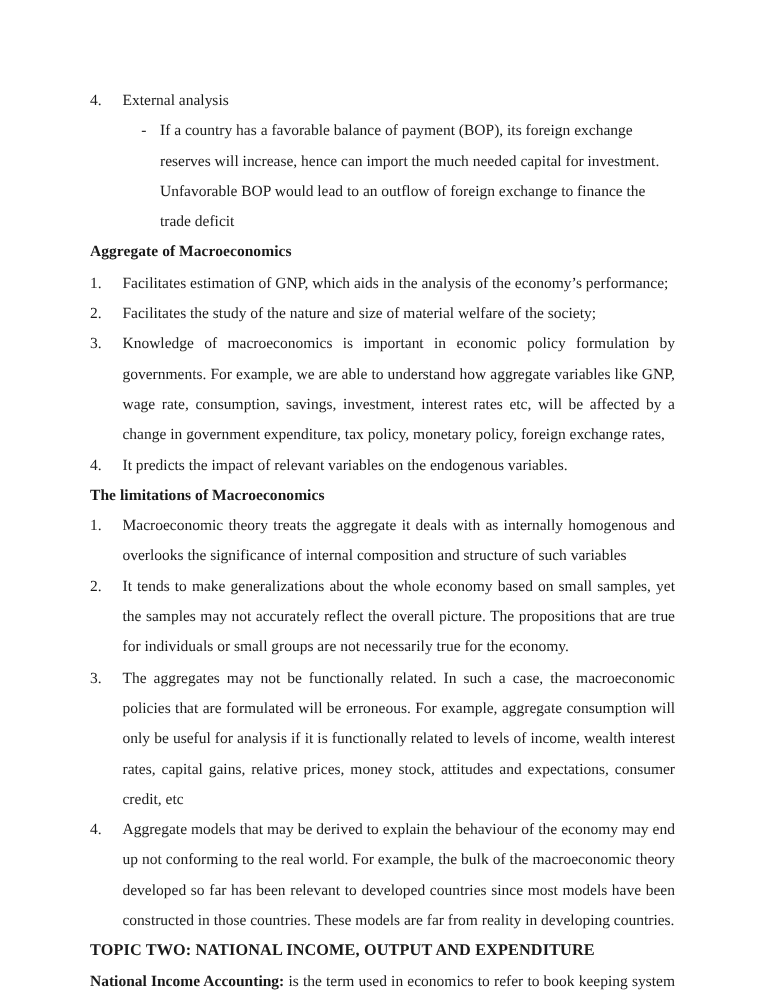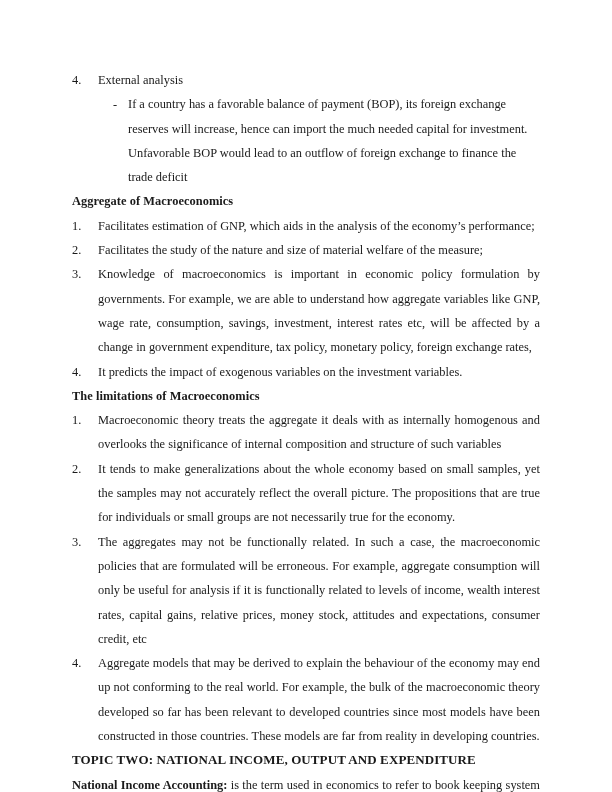--- a/index.html
+++ b/index.html
@@ -133,29 +133,29 @@
 
     <h2 class="heading">Aggregate of Macroeconomics</h2>
 
     <ol class="num-list">
       <li>
         <span class="marker">1.</span>
         <span class="li-text no-justify">Facilitates estimation of GNP, which aids in the analysis of the economy’s performance;</span>
       </li>
       <li>
         <span class="marker">2.</span>
-        <span class="li-text no-justify">Facilitates the study of the nature and size of material welfare of the measure;</span>
+        <span class="li-text no-justify">Facilitates the study of the nature and size of material welfare of the society;</span>
       </li>
       <li>
         <span class="marker">3.</span>
         <span class="li-text">Knowledge of macroeconomics is important in economic policy formulation by governments. For example, we are able to understand how aggregate variables like GNP, wage rate, consumption, savings, investment, interest rates etc, will be affected by a change in government expenditure, tax policy, monetary policy, foreign exchange rates,</span>
       </li>
       <li>
         <span class="marker">4.</span>
-        <span class="li-text no-justify">It predicts the impact of exogenous variables on the investment variables.</span>
+        <span class="li-text no-justify">It predicts the impact of relevant variables on the endogenous variables.</span>
       </li>
     </ol>
 
     <h2 class="heading">The limitations of Macroeconomics</h2>
 
     <ol class="num-list">
       <li>
         <span class="marker">1.</span>
         <span class="li-text">Macroeconomic theory treats the aggregate it deals with as internally homogenous and overlooks the significance of internal composition and structure of such variables</span>
       </li>

